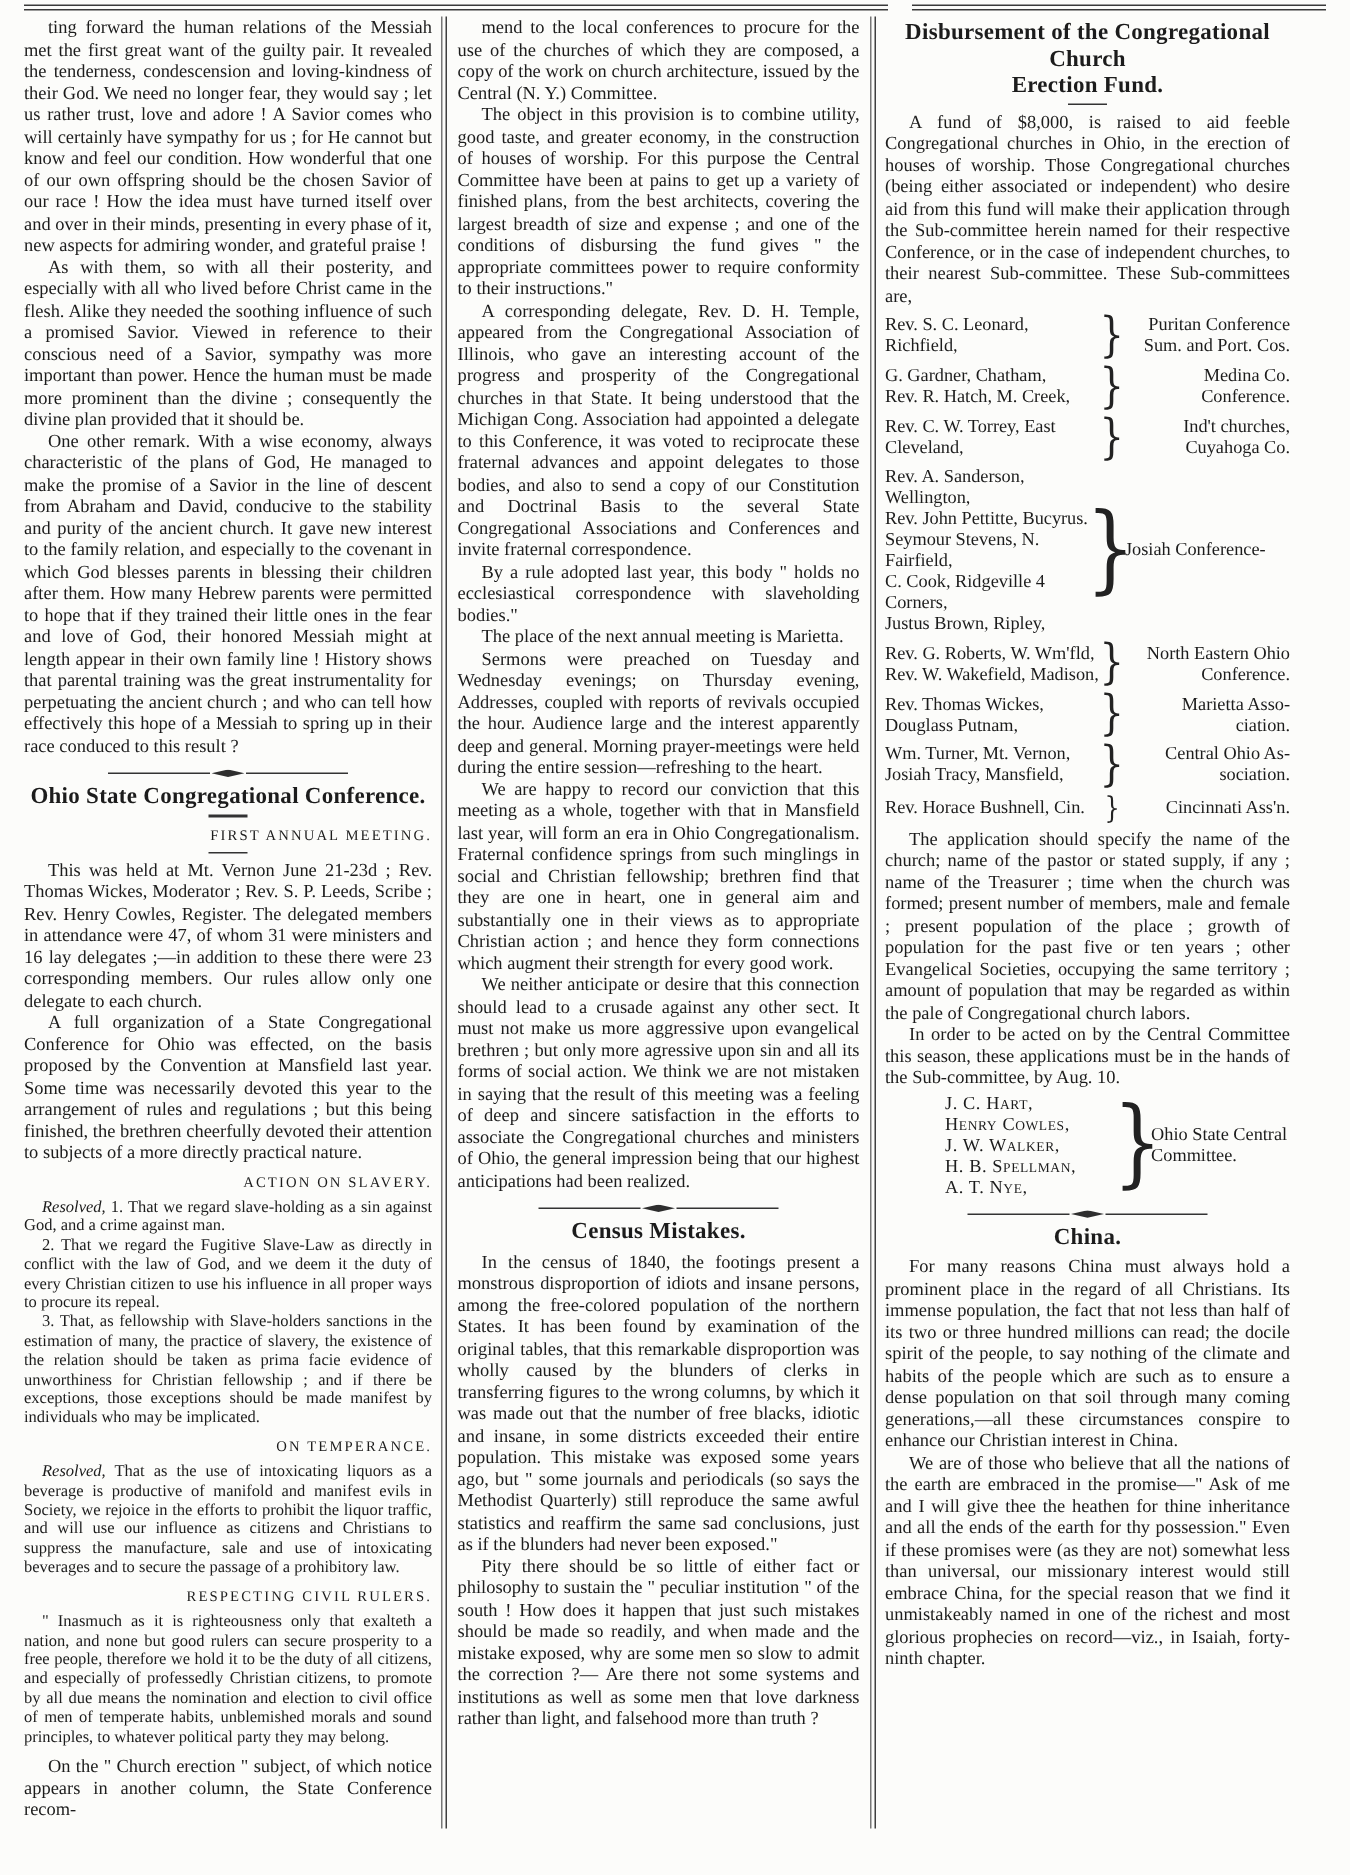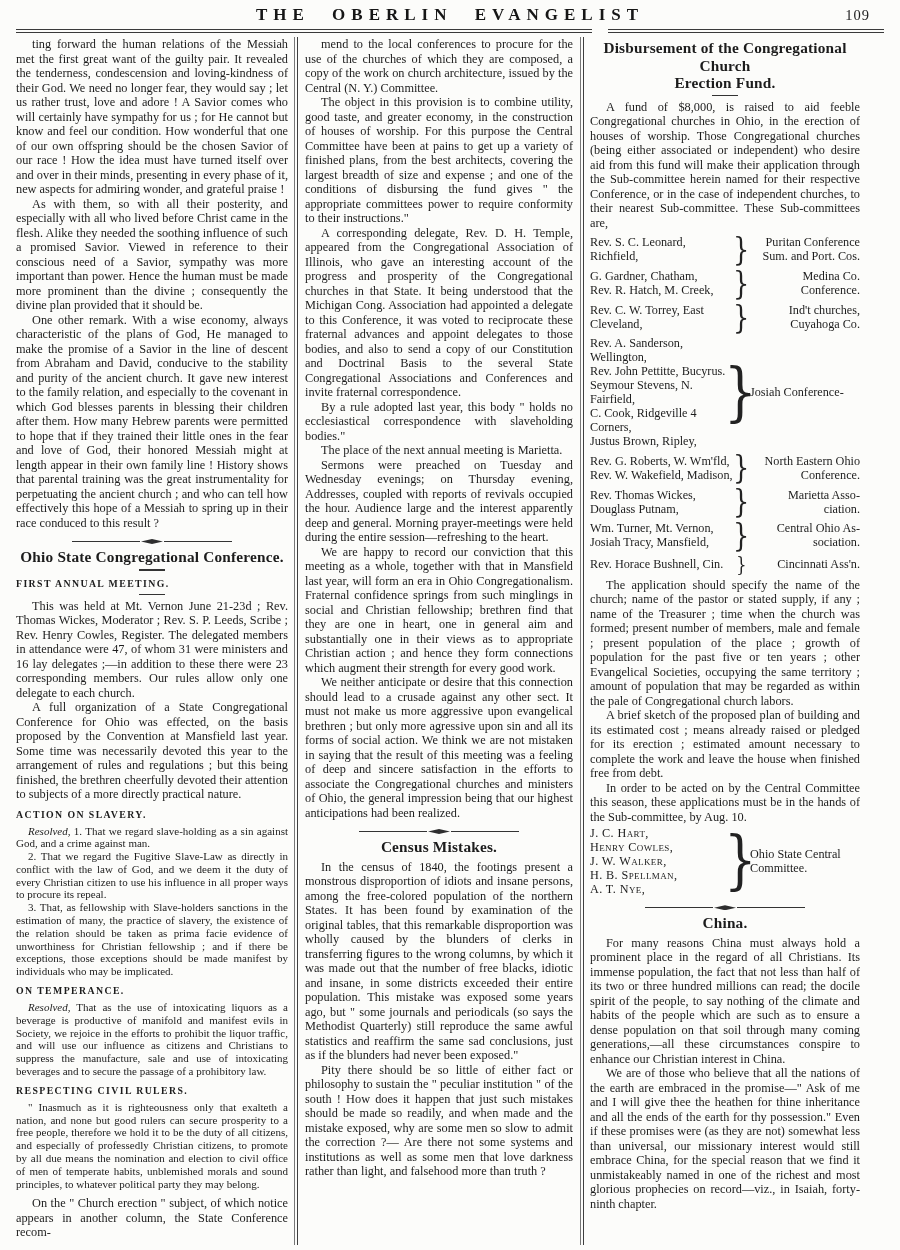--- a/index.html
+++ b/index.html
@@ -37,55 +37,51 @@
   .divider { width:4px; border-left:1px solid #777; border-right:1px solid #3f3f3f; }
   
   p.body { font-size:12.3px; line-height:14.5px; text-align:justify; text-indent:16px; }
   p.small { font-size:11px; line-height:12.8px; text-align:justify; text-indent:12px; }
   .pre { white-space:pre-line; }
   h2.article-title {
     font-size:15.3px; font-weight:700; text-align:center;
     line-height:17.5px; margin:2px 0 1px; letter-spacing:.2px;
   }
   .section-heading {
-    font-size:9.8px; font-weight:700; letter-spacing:1.4px;
-    text-align:left; margin:7px 0 5px;
+    font-size:9.8px; font-weight:400; letter-spacing:1.4px;
+    text-align:right; margin:7px 0 5px;
   }
   
   .orn-sep { display:flex; align-items:center; justify-content:center; margin:9px auto 4px; width:160px; }
   .orn-line { flex:1; border-top:1px solid #333; }
   .orn-diamond {
     width:22px; height:5px; background:#2e2e2e; margin:0 1px;
     clip-path:polygon(0 50%,50% 0,100% 50%,50% 100%);
   }
   .short-rule { width:26px; border-top:1px solid #333; margin:3px auto 4px; }
   .short-rule.thick { border-top:2px solid #333; }
   
   .row { display:flex; align-items:center; margin:5px 0; font-size:12.2px; line-height:14px; }
   .row .names { flex:1.3; }
   .row .label { flex:1; text-align:right; }
   .row .label.left { text-align:left; padding-left:2px; }
   .brace-wrap { width:15px; display:flex; align-items:center; justify-content:center; overflow:visible; }
   .brace { font-family:"DejaVu Serif",serif; font-weight:400; line-height:.9; transform:scaleX(.8); color:#222; }
   .brace.b1 { font-size:20px; }
   .brace.b2 { font-size:32px; }
   .brace.b5 { font-size:64px; }
-  .smallcaps { font-variant:small-caps; letter-spacing:.4px; }
+  .smallcaps { font-variant:small-caps; letter-spacing:.4px;margin-left:40px; }
   i.lead { font-style:italic; }
   .mt2{margin-top:2px;} .mt4{margin-top:4px;} .mt6{margin-top:6px;}
 </style>
 </head>
 <body>
 
 <div class="page">
 
-  <div class="masthead">
-    <div class="mast-title">THE OBERLIN EVANGELIST</div>
-    <div class="page-num">109</div>
-  </div>
   <div class="head-rules">
     <div class="head-rule left"></div>
     <div class="head-rule-gap"></div>
     <div class="head-rule right"></div>
   </div>
 
   <div class="cols">
 
     <div class="col col-1">
       <p class="body">ting forward the human relations of the Messiah met the first great want of the guilty pair.  It revealed the tenderness, condescension and loving-kindness of their God. We need no longer fear, they would say ;  let us rather trust, love and adore !   A Savior comes who will certainly have sympathy for us ;  for He cannot but know and feel our condition.   How wonderful that one of our own offspring should be the chosen Savior of our race ! How the idea must have turned itself over and over in their minds, presenting in every phase of it, new aspects for admiring wonder, and grateful praise !</p>
@@ -217,21 +213,20 @@
       </div>
       <div class="row">
         <span class="names pre">Rev. Horace Bushnell, Cin.</span>
         <span class="brace-wrap">
             <span class="brace b1">}</span>
           </span>
         <span class="label pre">Cincinnati Ass'n.</span>
       </div>
 
       <p class="body">The application should specify the name of the church; name of the pastor or stated supply, if any ;  name of the Treasurer ;  time when the church was formed;  present number of members, male and female ;  present population of the place ;  growth of population for the past five or ten years ;  other Evangelical Societies, occupying the same territory ;  amount of population that may be regarded as within the pale of Congregational church labors.</p>
-      <p class="body">A brief sketch of the proposed plan of building and its estimated cost ;  means already raised or pledged for its erection ;  estimated amount necessary to complete the work and leave the house when finished free from debt.</p>
       <p class="body">In order to be acted on by the Central Committee this season, these applications must be in the hands of the Sub-committee, by Aug. 10.</p>
 
       <div class="row mt2">
         <span class="names pre smallcaps">J. C. Hart,
 Henry Cowles,
 J. W. Walker,
 H. B. Spellman,
 A. T. Nye,</span>
         <span class="brace-wrap">
             <span class="brace b5">}</span>

